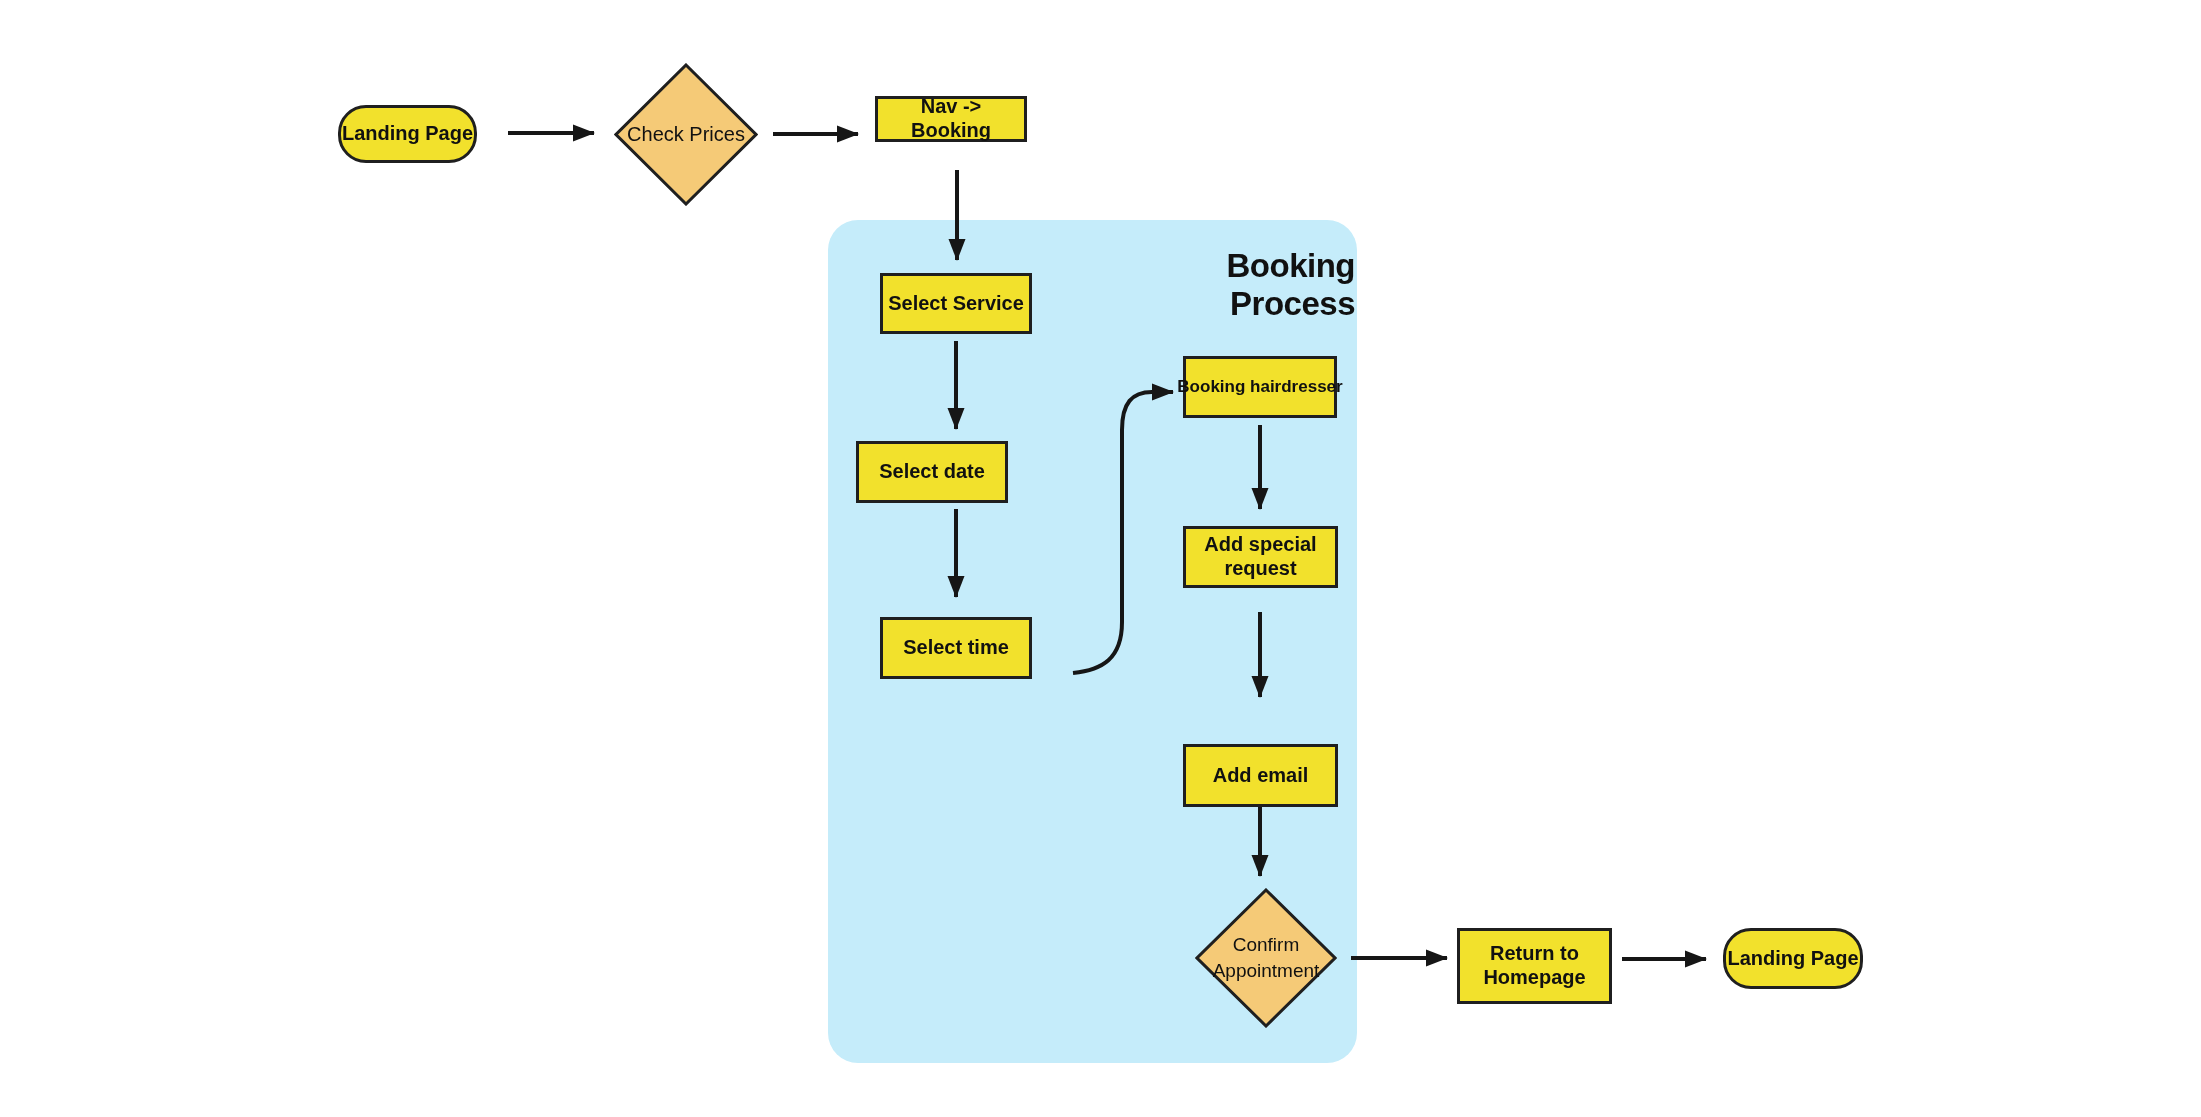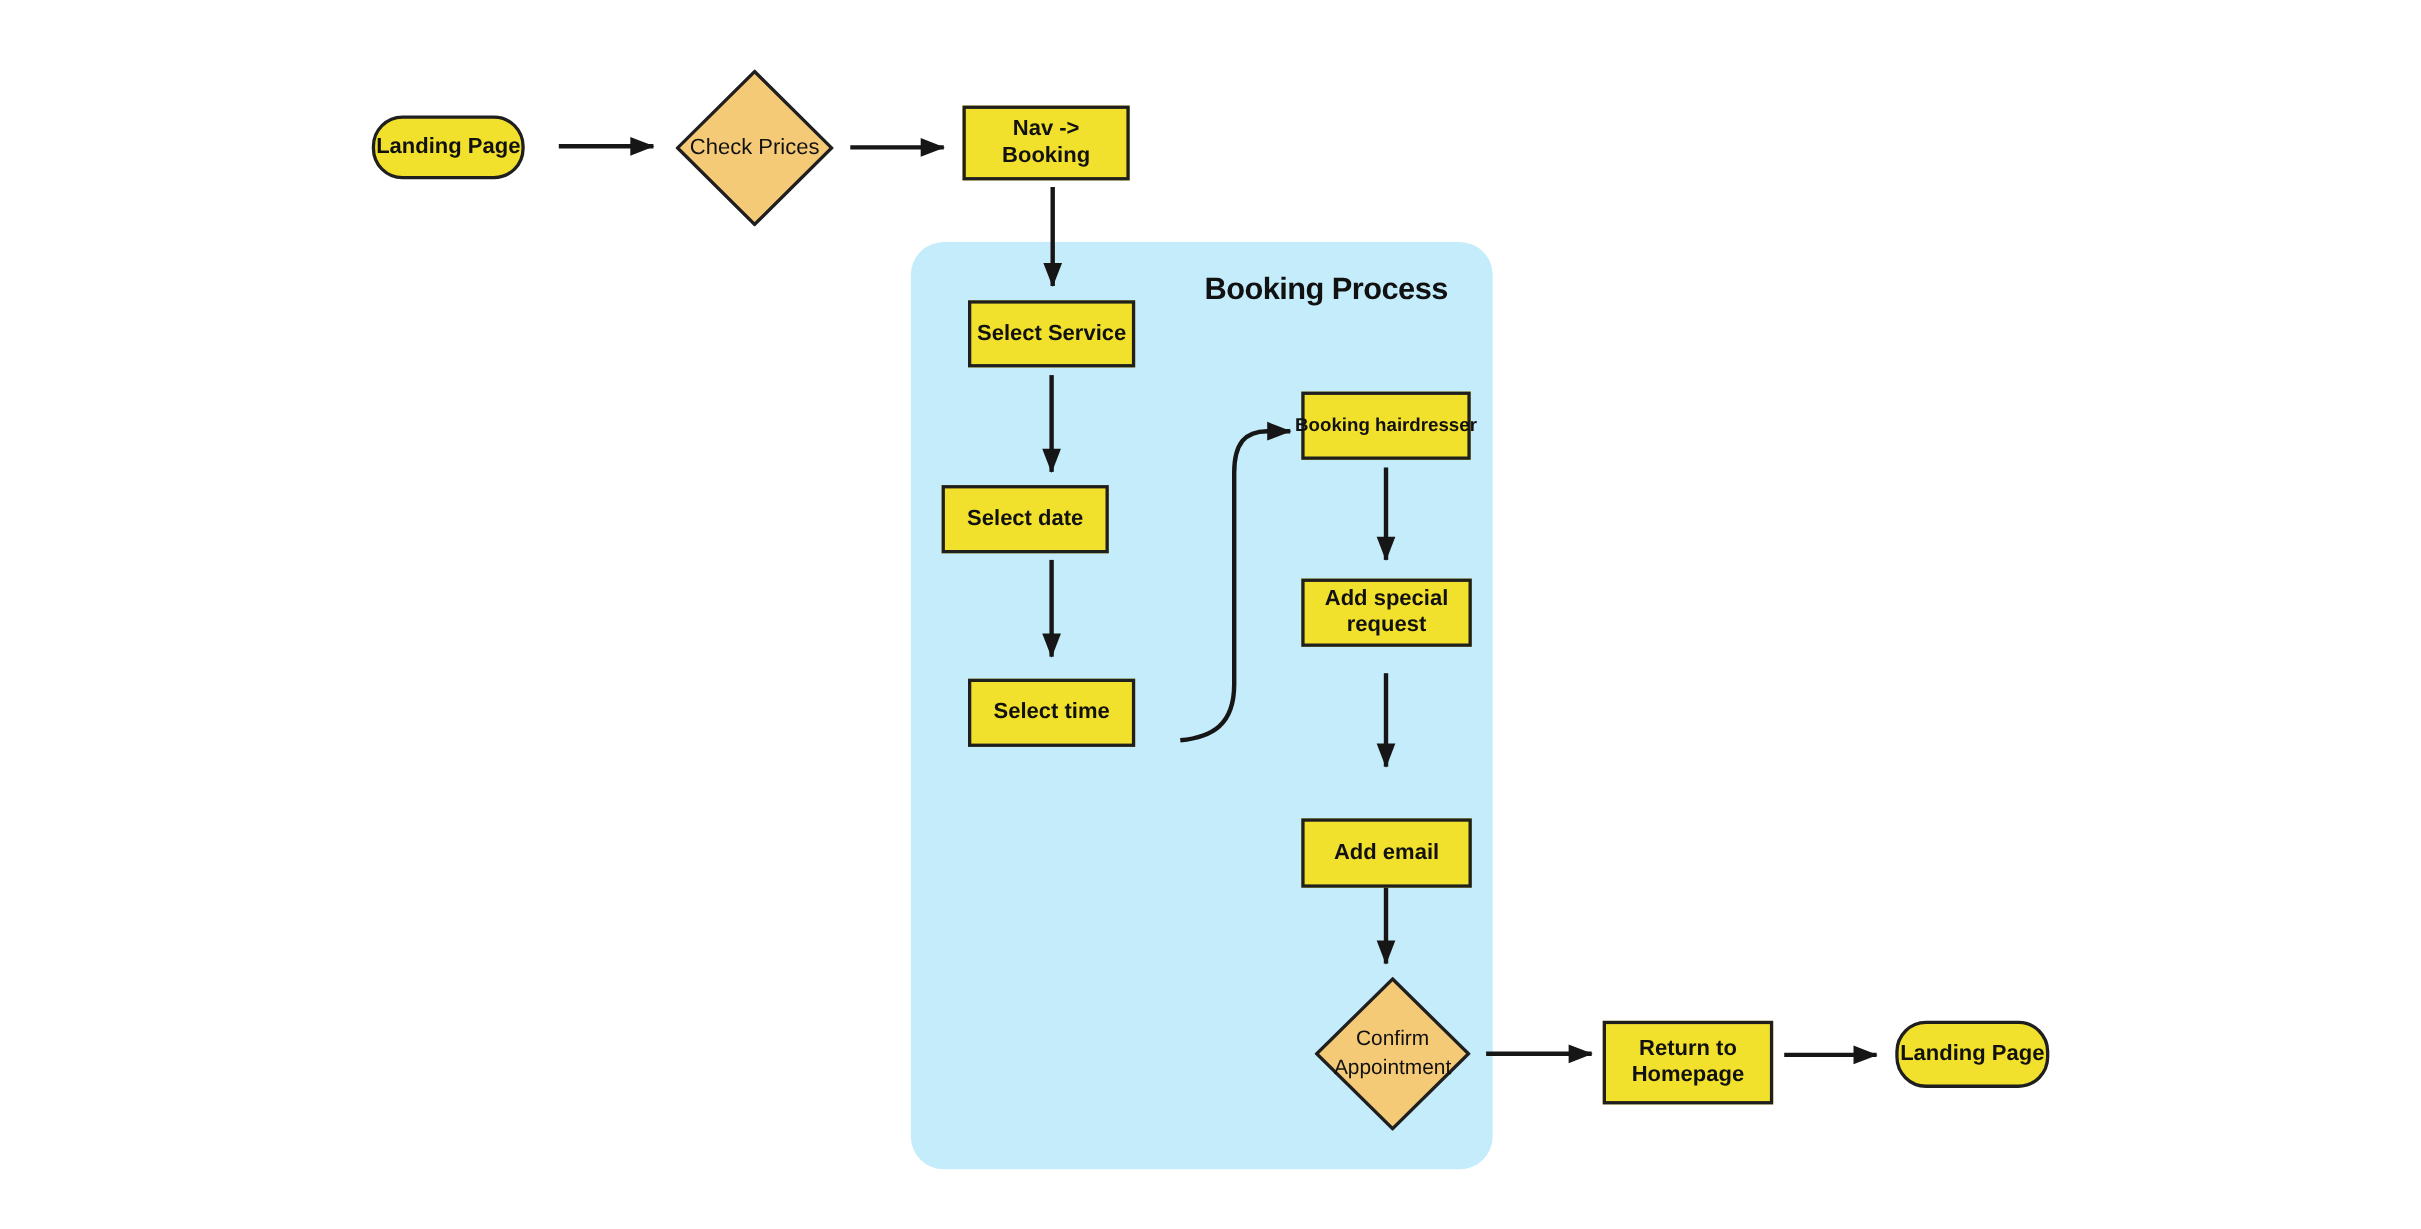--- a/index.html
+++ b/index.html
@@ -17,22 +17,22 @@
     left: 828px; top: 220px;
     width: 529px; height: 843px;
     background: var(--c-container_fill, #c5ecfa);
     border-radius: 30px;
     z-index: 0;
   }
   .container-title {
     position: absolute;
     left: 1095px; top: 247px;
     width: 260px;
-    text-align: left;
-    font-size: 28px;
+    text-align: right;
+    font-size: 33px;
     font-weight: 700;
     letter-spacing: -0.5px;
     z-index: 2;
   }
   .edges {
     position: absolute;
     left: 0; top: 0;
     z-index: 1;
     pointer-events: none;
   }
@@ -113,21 +113,21 @@
     <span>Landing Page</span>
   </div>
 
   <div class="decision" style="left:614px;top:63px;width:144px;height:143px">
     <svg width="144" height="143" viewBox="0 0 144 143">
       <polygon class="diamond" points="72,2 142,71.5 72,141 2,71.5"></polygon>
     </svg>
     <div class="decision-label">Check Prices</div>
   </div>
 
-  <div class="node" style="left:875px;top:96px;width:152px;height:68px">
+  <div class="node" style="left:875px;top:96px;width:152px;height:46px">
     <span>Nav -&gt; Booking</span>
   </div>
 
   <div class="node" style="left:880px;top:273px;width:152px;height:61px">
     <span>Select Service</span>
   </div>
 
   <div class="node" style="left:856px;top:441px;width:152px;height:62px">
     <span>Select date</span>
   </div>

